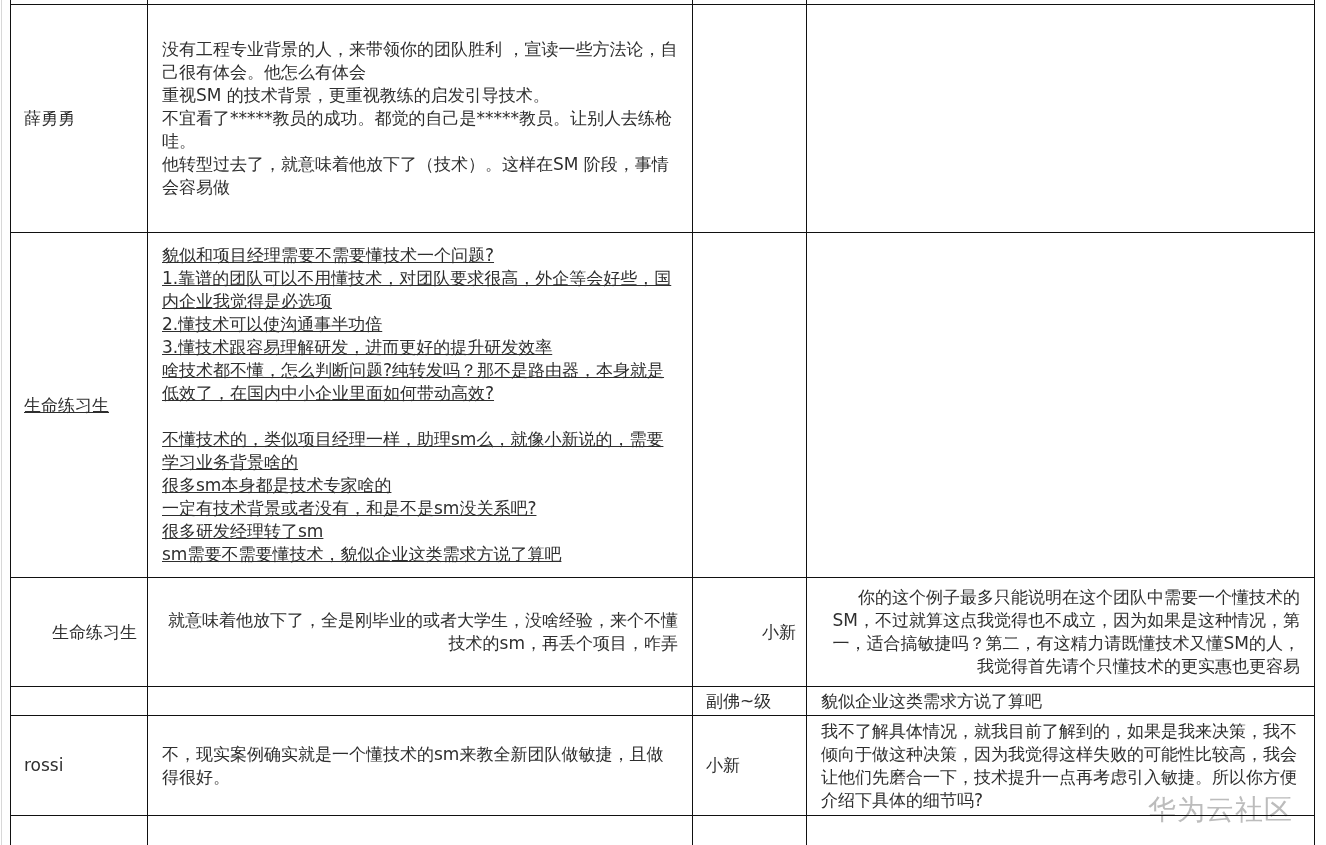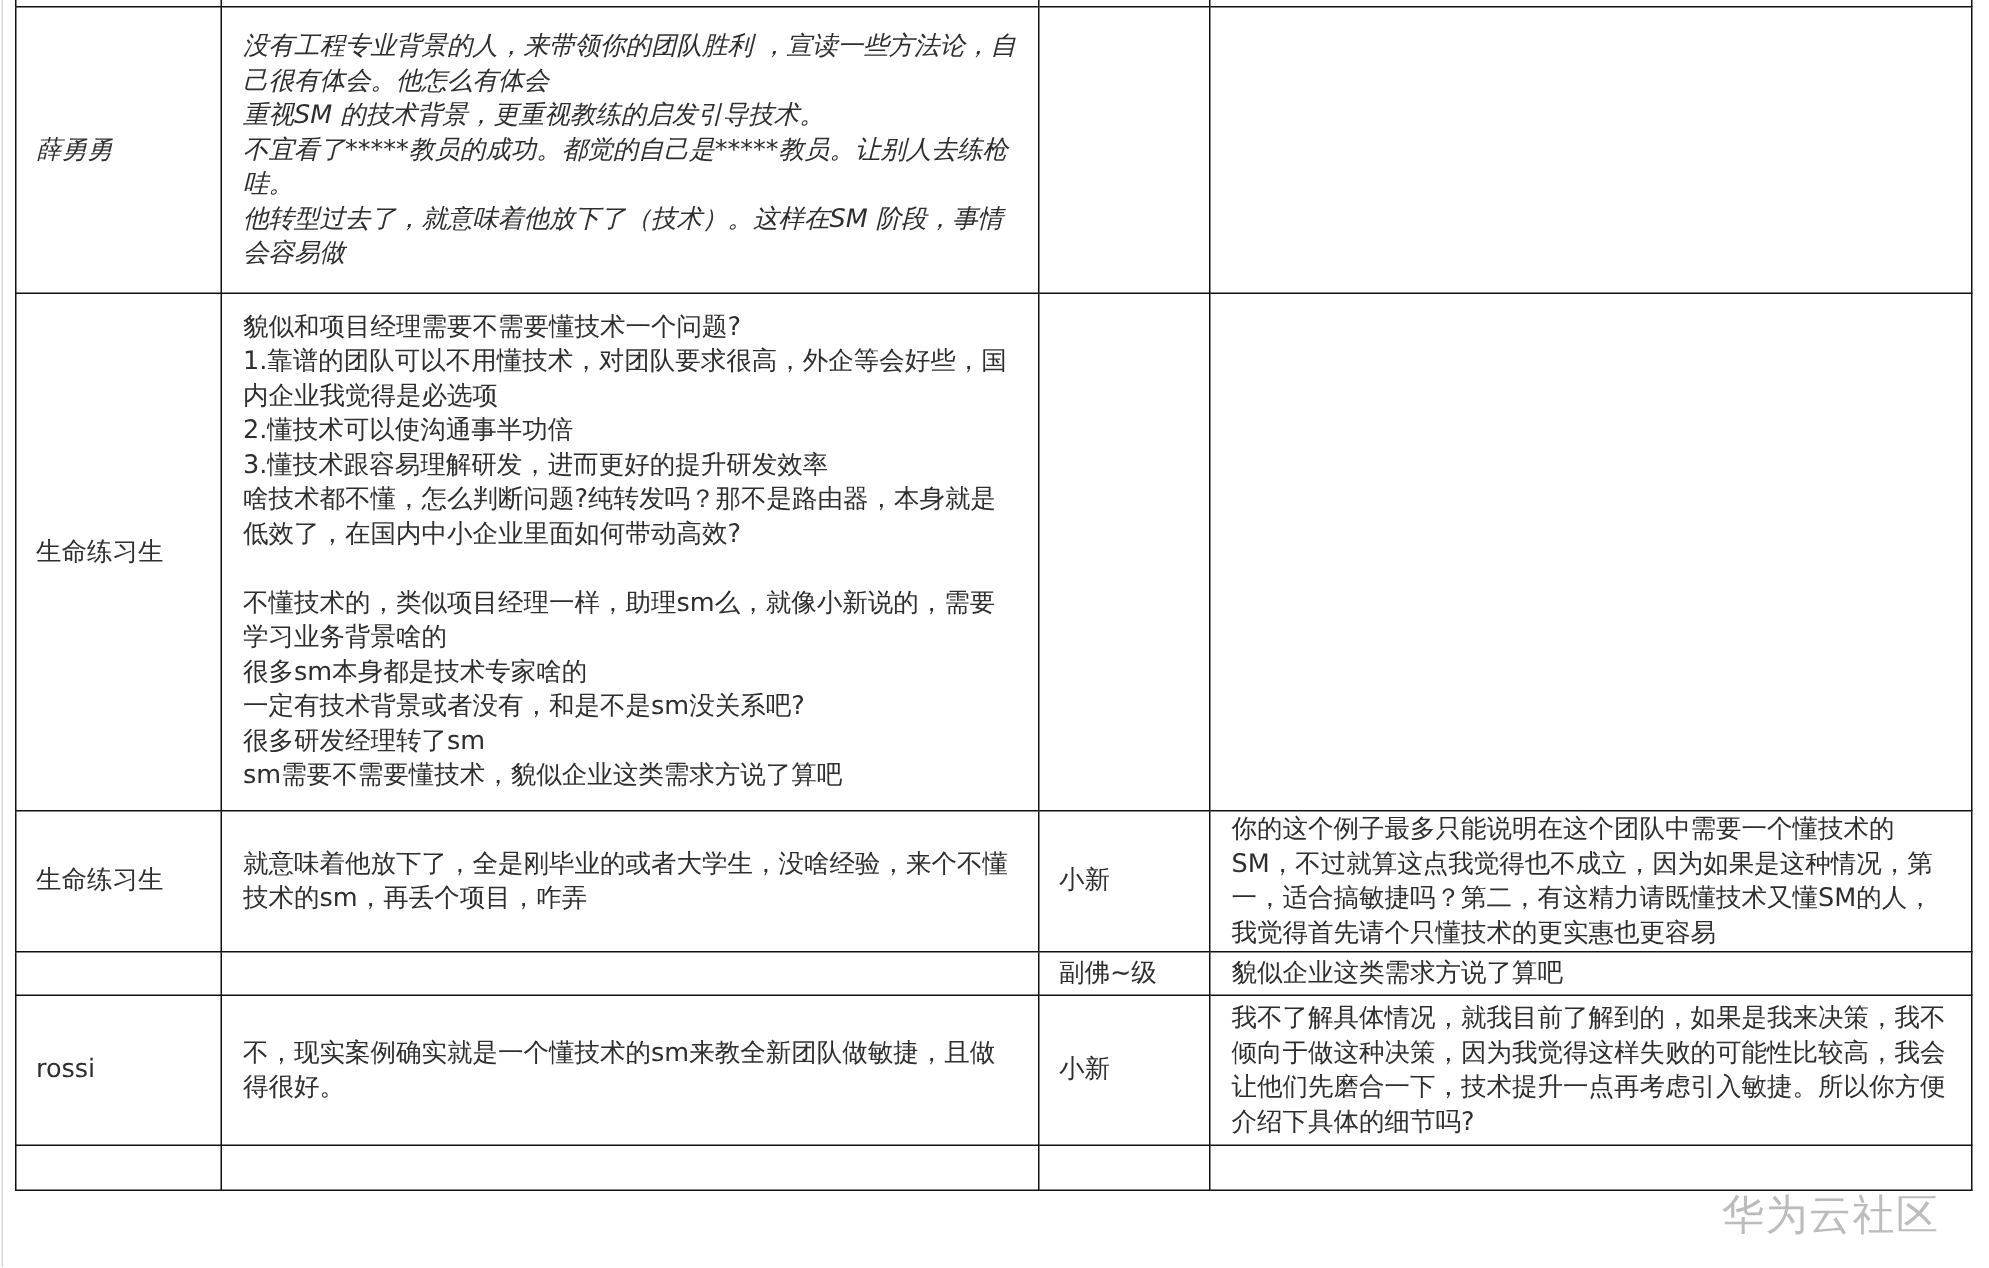--- a/index.html
+++ b/index.html
@@ -31,23 +31,23 @@
     border: 1px solid #111111;
     vertical-align: middle;
     color: #2e2e2e;
     font-size: 17px;
     line-height: 23px;
     overflow: hidden;
   }
   td.speaker { padding: 0 10px 0 13px; border-radius: 31px; }
   td.message { padding: 0 14px; white-space: pre-wrap; }
   tr.r-sliver-top td { height: 10px; }
-  tr.r1 td { height: 191px; font-style: italic; }
-  tr.r2 td { height: 345px; }
-  tr.r3 td { height: 94px; }
+  tr.r1 td { height: 228px; }
+  tr.r2 td { height: 345px; text-decoration: underline; }
+  tr.r3 td { height: 109px; text-align: right; }
   tr.r4 td { height: 57px; }
   tr.r5 td { height: 29px; }
   tr.r6 td { height: 100px; }
   tr.r-sliver-bottom td { height: 30px; }
   .watermark {
     position: absolute;
     left: 1148px; top: 791px;
     font-size: 28px;
     letter-spacing: 1px;
     color: #ababab;

